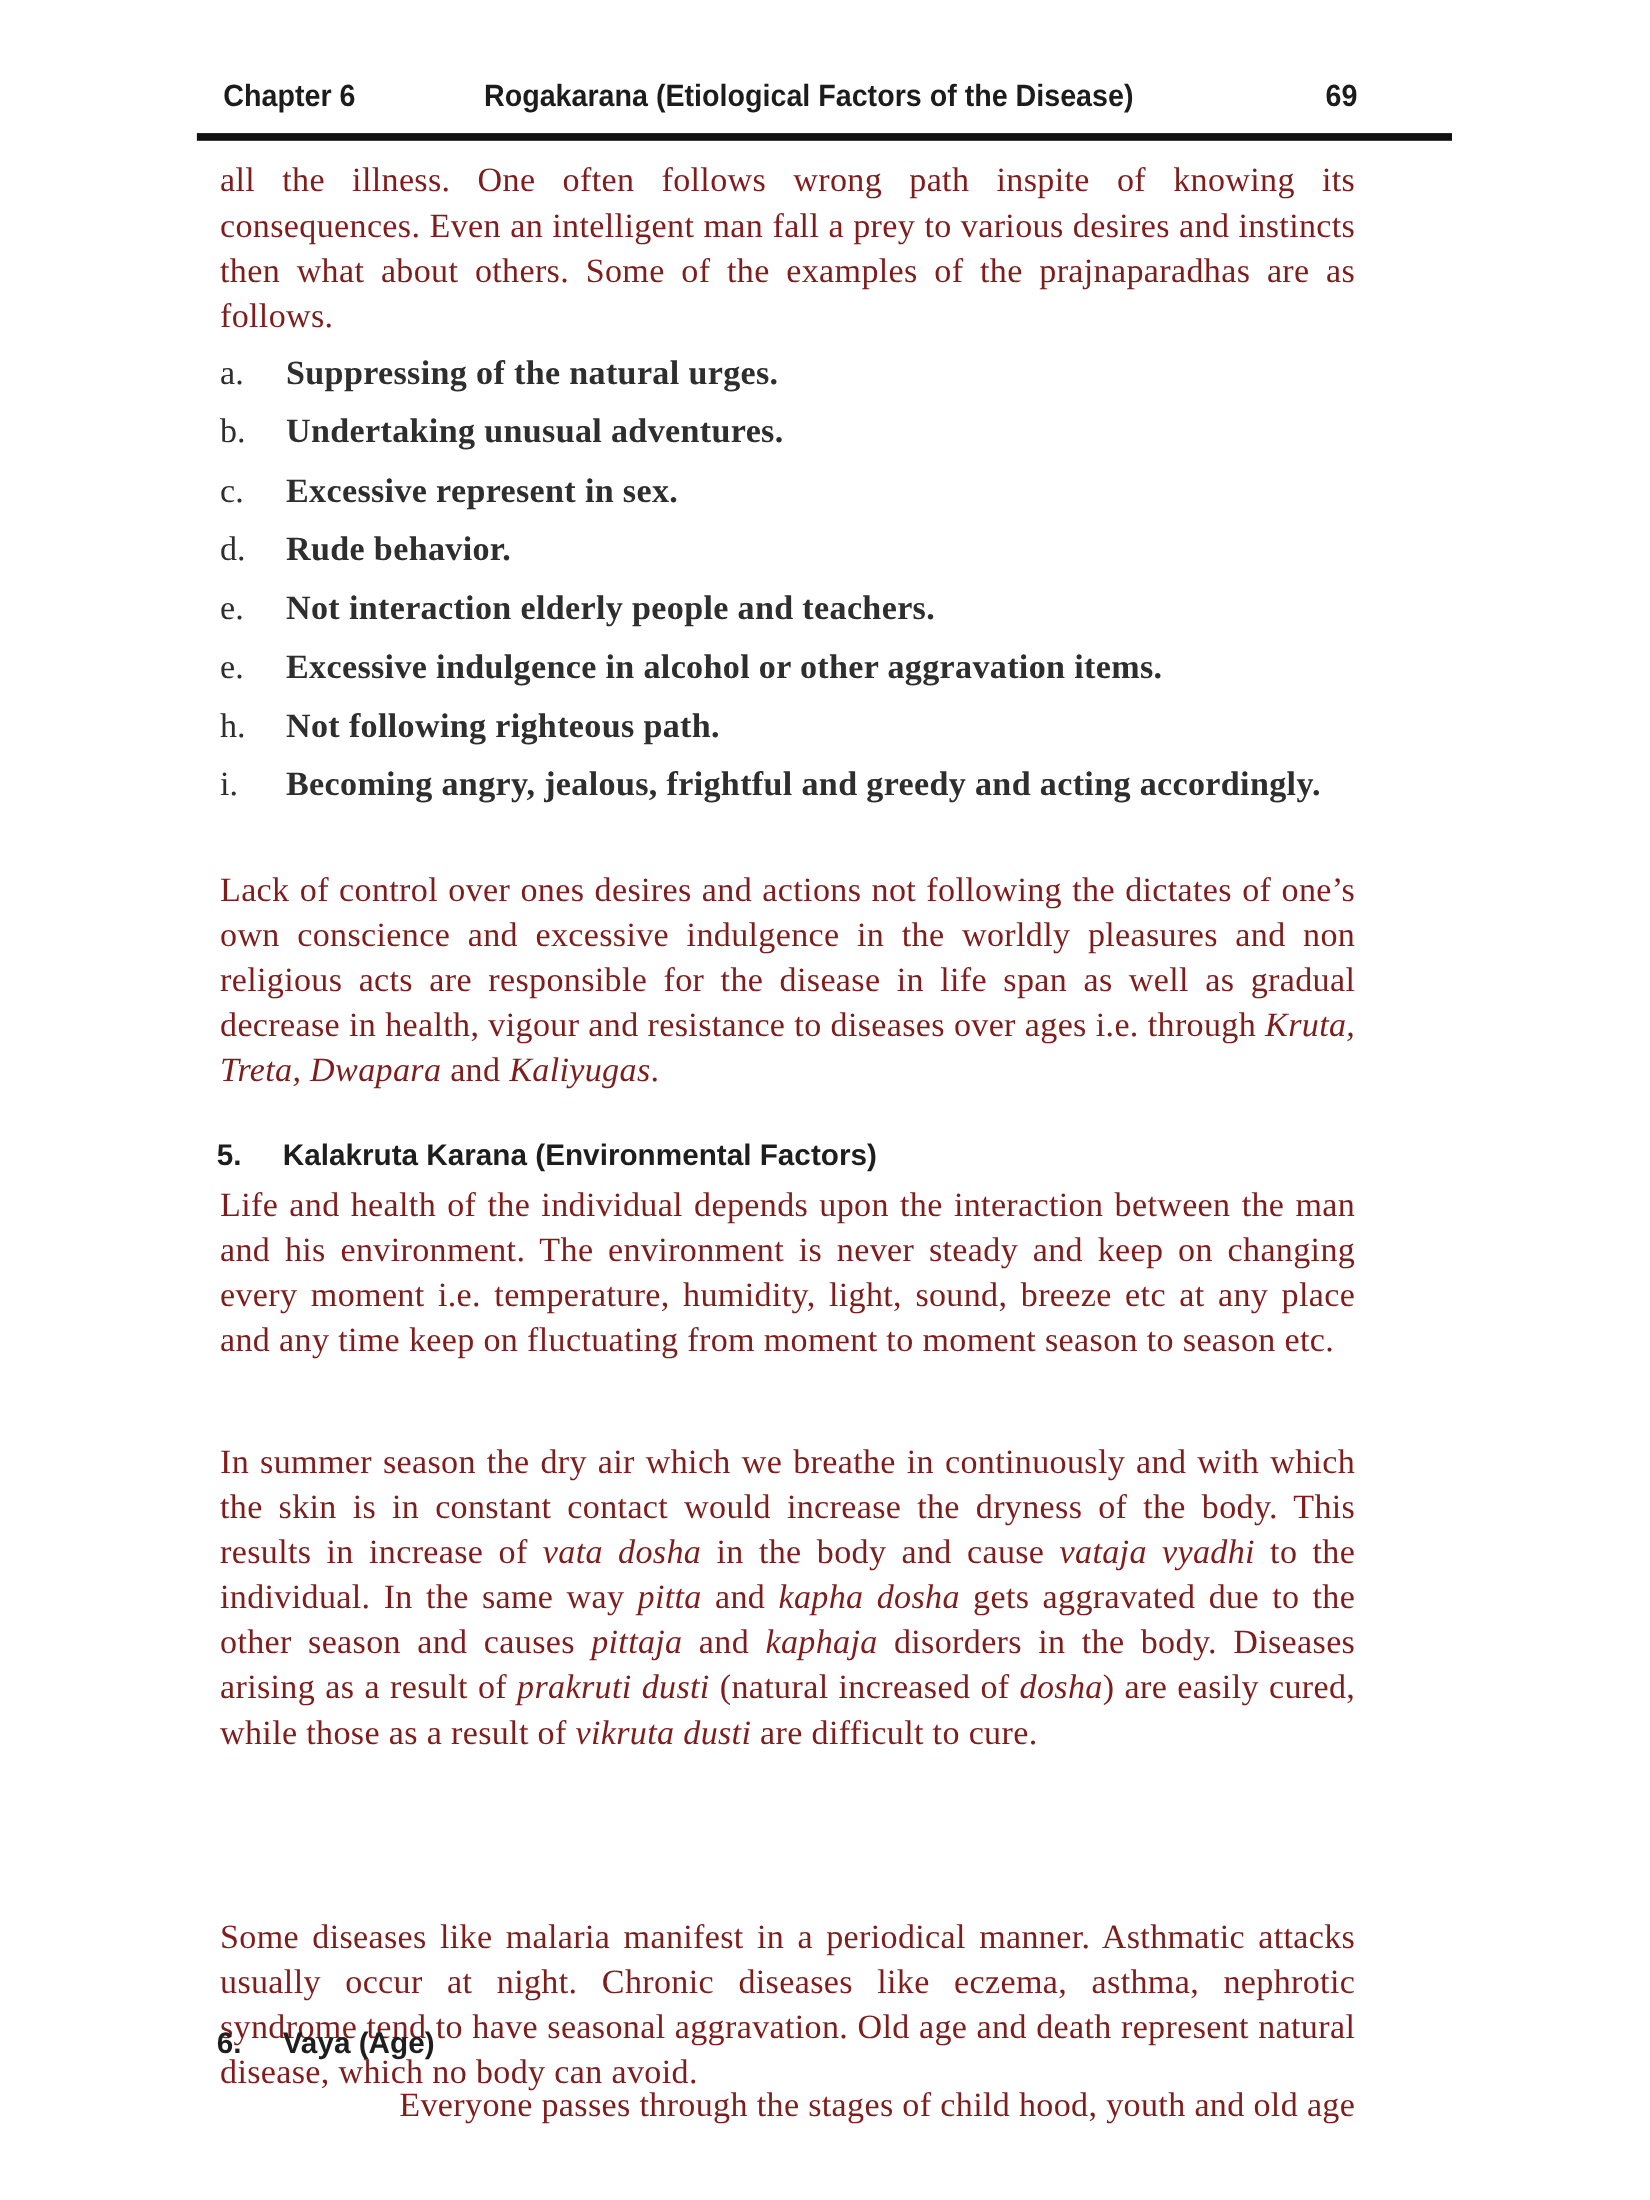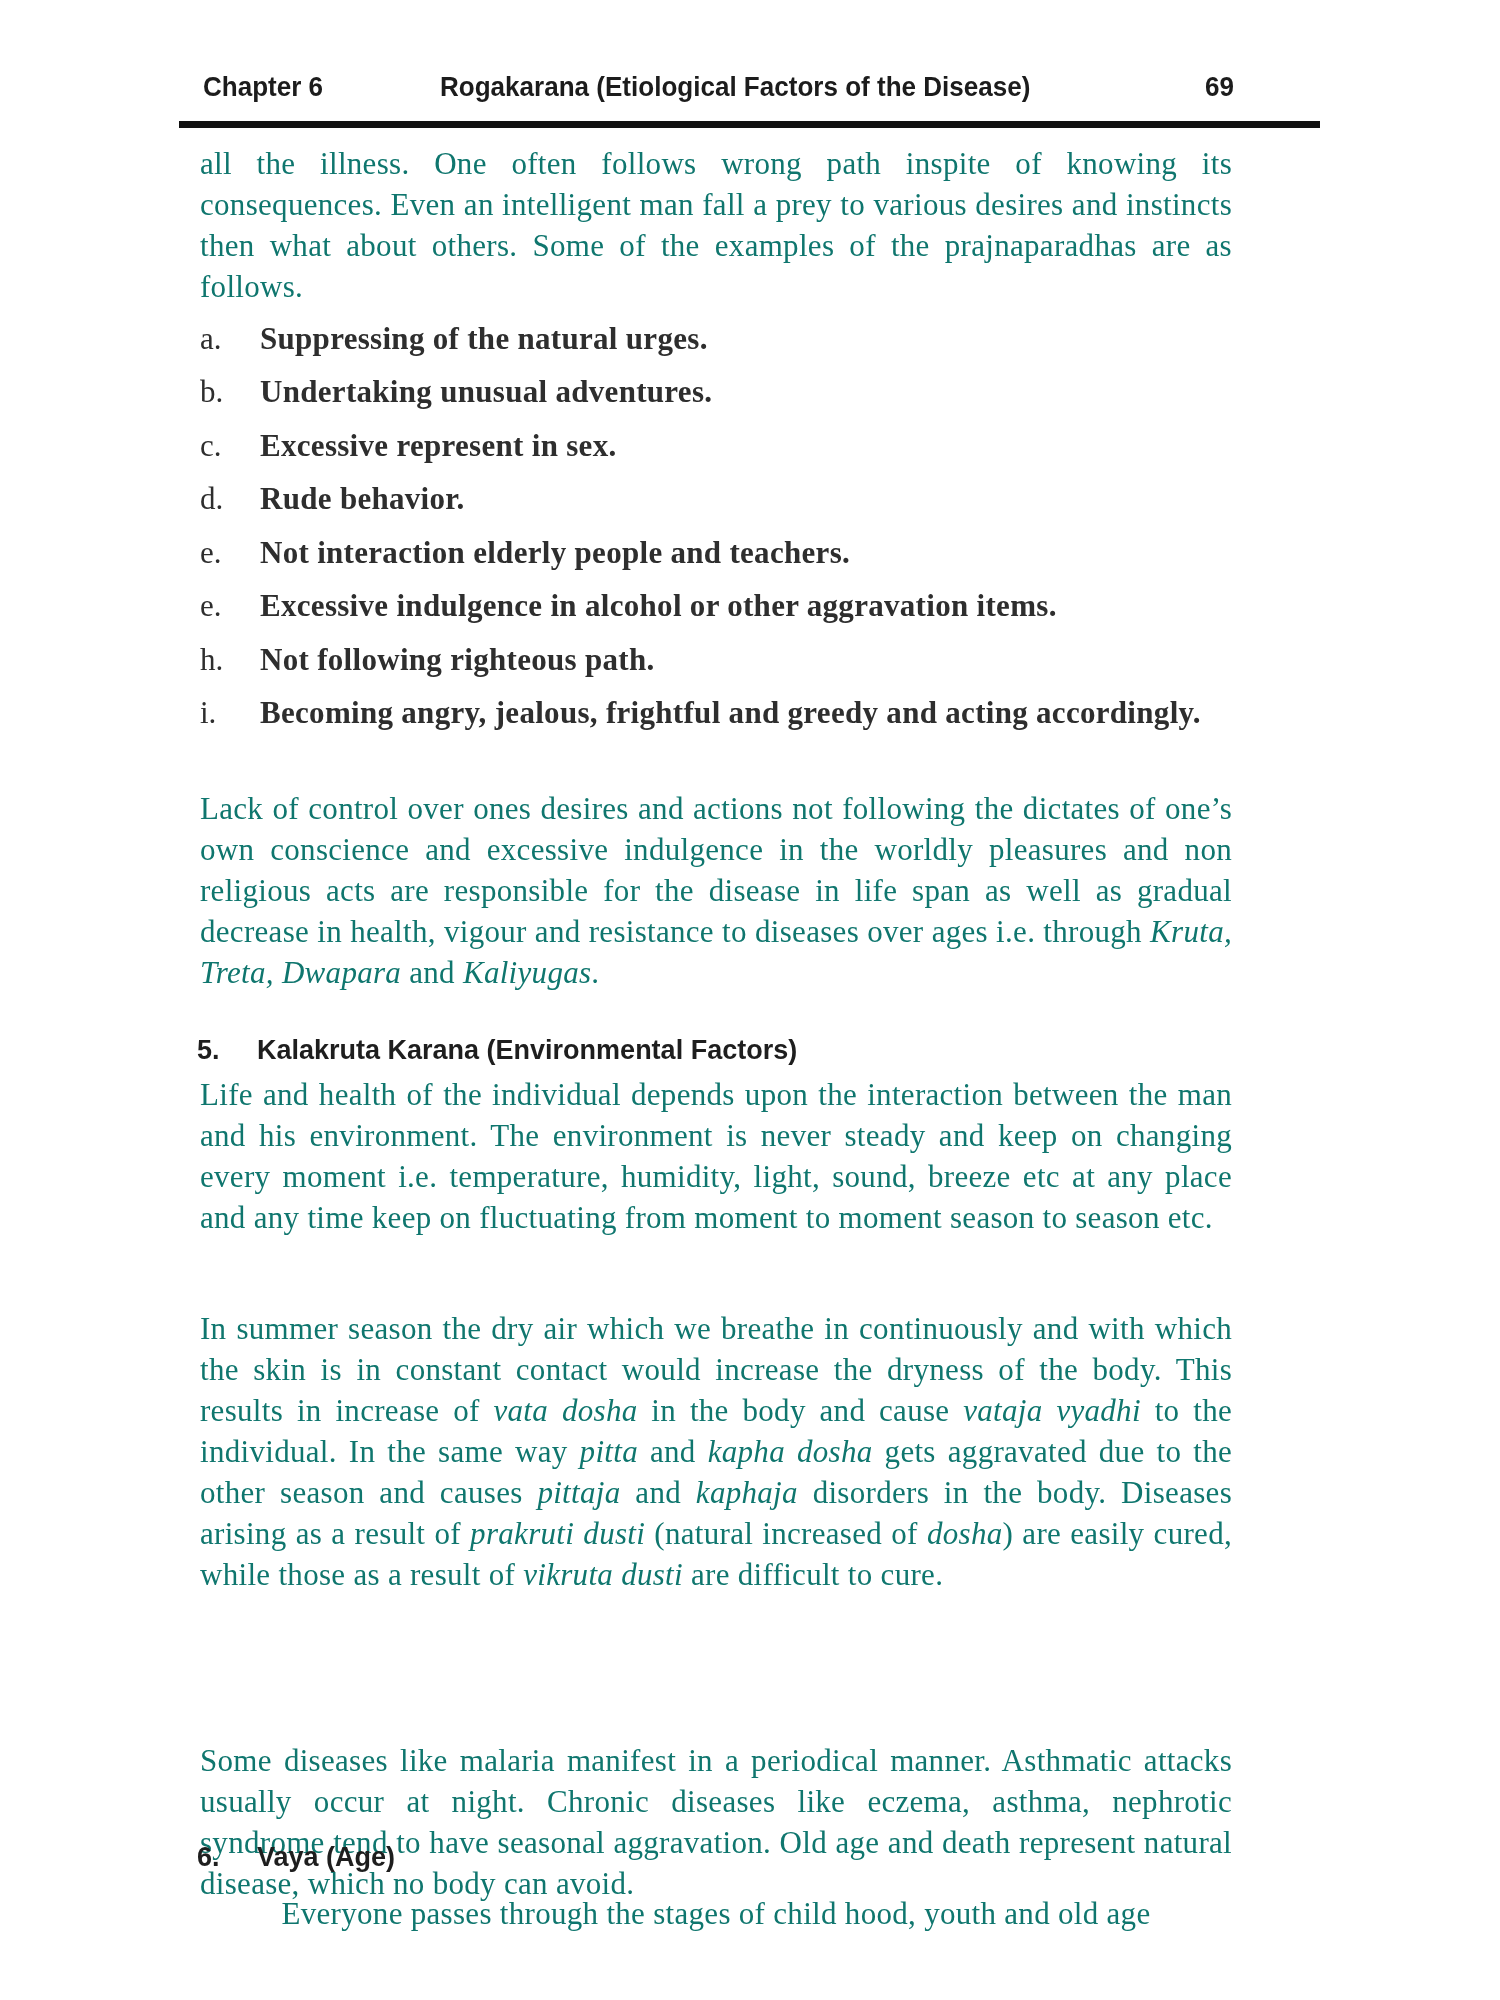--- a/index.html
+++ b/index.html
@@ -9,21 +9,21 @@
   }
   .hdr {
     position: absolute; top: 70px; font-family: "Liberation Sans", "DejaVu Sans", sans-serif;
     font-weight: bold; font-size: 28px; line-height: 34px; color: #1c1c1c; white-space: nowrap;
     transform: scaleX(0.93); transform-origin: left center;
   }
   .rule { position: absolute; left: 179px; top: 121px; width: 1141px; height: 7px; background: #111; }
   .body-text {
     position: absolute; left: 200px; width: 1032px;
     font-family: "Liberation Serif", "DejaVu Serif", serif;
-    font-size: 31px; line-height: 41px; color: #0f766e;
+    font-size: 31px; line-height: 41px; color: #7f1d1d;
     text-align: justify; margin: 0;
     letter-spacing: 0.3px;
   }
   .body-text i { font-style: italic; }
   .li { position: absolute; left: 200px; width: 1032px;
     font-family: "Liberation Serif", "DejaVu Serif", serif;
     font-size: 31px; line-height: 41px; color: #2e2e2e; display: flex; }
   .li .mk { width: 60px; flex: 0 0 60px; }
   .li .tx { flex: 1; text-align: justify; letter-spacing: 0.3px; font-weight: bold; }
   .sec {
@@ -88,13 +88,13 @@
 
 <p class="body-text" style="top:1308px;"><span>In summer season the dry air which we breathe in continuously and with which the skin is in constant contact would increase the dryness of the body. This results in increase of </span><i>vata dosha</i><span> in the body and cause </span><i>vataja vyadhi</i><span> to the individual. In the same way </span><i>pitta</i><span> and </span><i>kapha dosha</i><span> gets aggravated due to the other season and causes </span><i>pittaja</i><span> and </span><i>kaphaja</i><span> disorders in the body. Diseases arising as a result of </span><i>prakruti dusti</i><span> (natural increased of </span><i>dosha</i><span>) are easily cured, while those as a result of </span><i>vikruta dusti</i><span> are difficult to cure.</span></p>
 
 <p class="body-text" style="top:1740px;">Some diseases like malaria manifest in a periodical manner. Asthmatic attacks usually occur at night. Chronic diseases like eczema, asthma, nephrotic syndrome tend to have seasonal aggravation. Old age and death represent natural disease, which no body can avoid.</p>
 
 <div class="sec" style="top:1840px;">
   <span class="num">6.</span>
   <span>Vaya (Age)</span>
 </div>
 
-<p class="body-text" style="top:1893px; text-align:center;">Everyone passes through the stages of child hood, youth and old age</p>
+<p class="body-text" style="top:1893px; text-align:right;">Everyone passes through the stages of child hood, youth and old age</p>
 
 </body></html>

